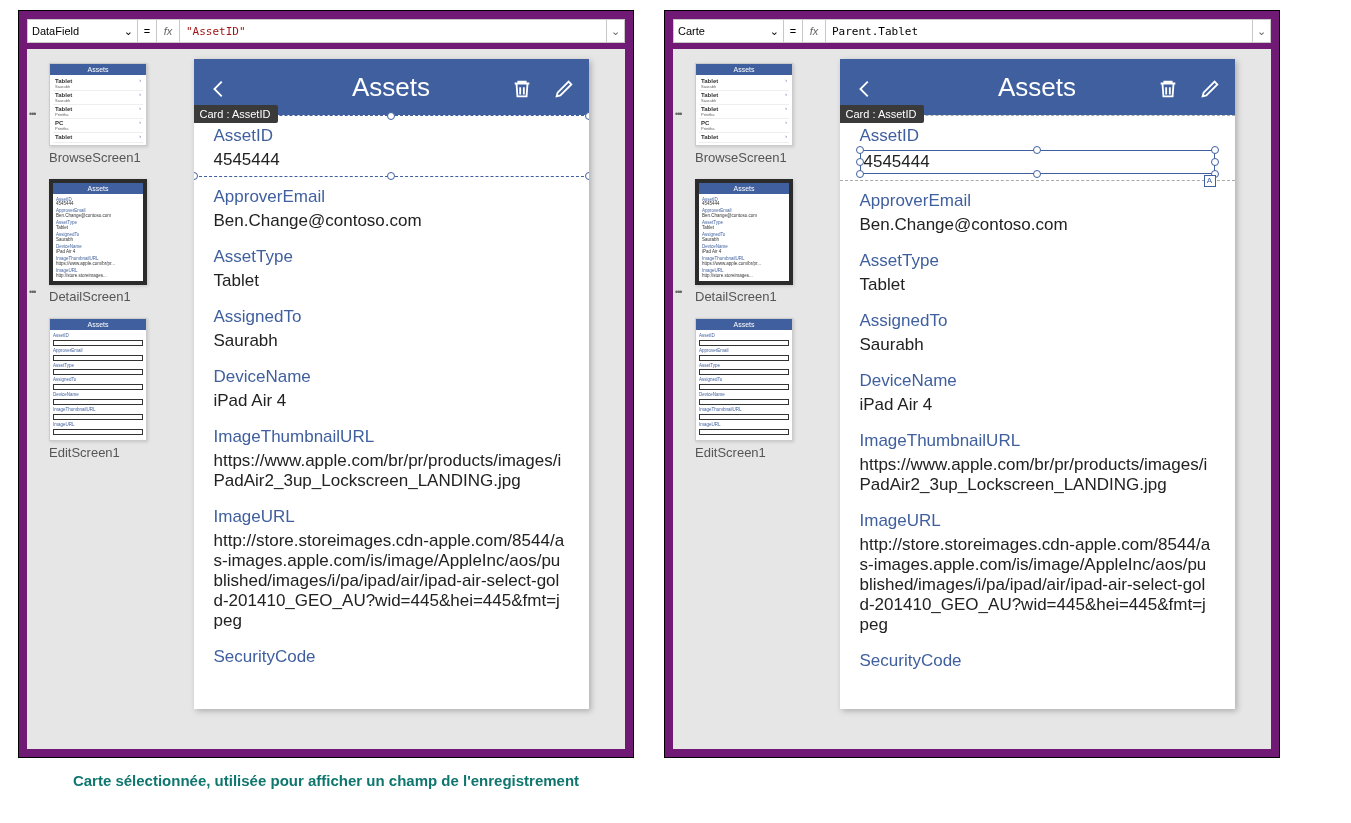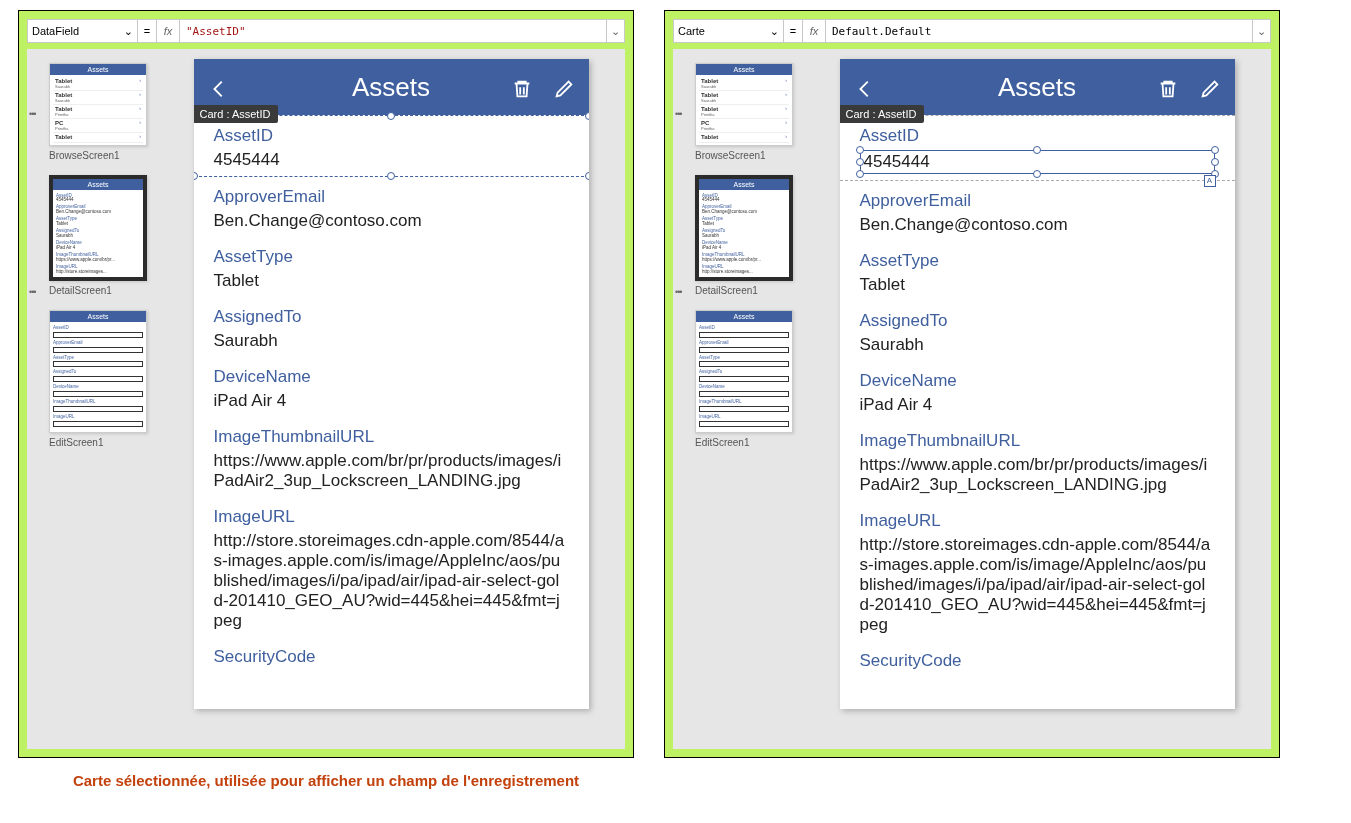--- a/index.html
+++ b/index.html
@@ -10,21 +10,21 @@
     width: 1351px;
   }
   .container {
     display: flex;
     gap: 30px;
     padding: 10px 18px 10px 18px;
   }
   .panel-outer {
     border: 1px solid #000;
     padding: 8px;
-    background: #bef264;
+    background: #701a75;
     width: 616px;
     height: 748px;
   }
   .formula-bar {
     display: flex;
     align-items: center;
     height: 24px;
     background: #fff;
     border: 1px solid #c8c8c8;
     font-size: 11px;
@@ -61,21 +61,21 @@
     overflow: hidden;
     font-size: 7px;
     color:#333;
   }
   .thumb-card {
     background:#fff; border:1px solid #ccc; margin:4px 6px 4px 18px; box-shadow:1px 1px 3px rgba(0,0,0,.15);
   }
   .thumb-card.dark { border:4px solid #2b2b2b; background:#fff;}
   .thumb-title { background:#3f5f9e; color:#fff; font-size:7px; height:11px; display:flex; align-items:center; justify-content:center;}
   .thumb-body { padding:2px 3px; font-size:5px; line-height:1.1; color:#333;}
-  .thumb-label { margin:4px 0 14px 18px; font-size:10px; color:#555;}
+  .thumb-label { margin:4px 0 14px 18px; font-size:13px; color:#555;}
   .canvas-wrap {
     flex:1; display:flex; align-items:flex-start; justify-content:center; padding-top:10px;
   }
   .phone {
     width: 395px;
     height: 650px;
     background:#fff;
     box-shadow:2px 2px 6px rgba(0,0,0,.25);
     position:relative;
     overflow:hidden;
@@ -111,21 +111,21 @@
   .selection-text {
     border:1px solid #3f5f9e;
     padding:1px 3px;
     position:relative;
   }
   .a-badge {
     position:absolute; right:-2px; bottom:-14px; width:12px; height:12px; border:1px solid #3f5f9e; background:#fff;
     font-size:8px; color:#3f5f9e; line-height:10px; text-align:center;
   }
   .caption {
-    color:#c2410c; font-weight:600; font-size:15px; text-align:center; margin-top:14px;
+    color:#0f766e; font-weight:600; font-size:15px; text-align:center; margin-top:14px;
   }
   .half { display:flex; flex-direction:column; align-items:center;}
   .str { color:#a31515;}
   .dots { position:absolute; left:2px; top:60px; color:#666; font-size:9px; letter-spacing:-1px;}
   .dots2 { top: 238px;}
   .thumb-row { display:flex; justify-content:space-between; padding:1px 2px; align-items:flex-start; border-bottom:1px solid #eee;}
   .thumb-row .n {font-size:6px; font-weight:600;}
   .thumb-row .s {font-size:4px; color:#666;}
   .thin { font-size:4.5px; color:#3f5f9e; margin-top:2px;}
   .tv { font-size:4.5px; color:#333;}
@@ -306,21 +306,21 @@
   <div class="half">
   <div class="panel-outer">
     <div class="formula-bar">
       <div class="prop-select">
         <span>Carte</span>
         <span>⌄</span>
       </div>
       <div class="eq">=</div>
       <div class="fx">fx</div>
       <div class="formula-input">
-        <span>Default.Default</span>
+        <span>Parent.Tablet</span>
       </div>
       <div class="drp">⌄</div>
     </div>
     <div class="editor-body">
       <div class="thumb-rail">
         <div class="dots">•••</div>
         <div class="thumb-card">
           <div class="thumb-title">Assets</div>
           <div class="thumb-body">
             <div class="thumb-row">

